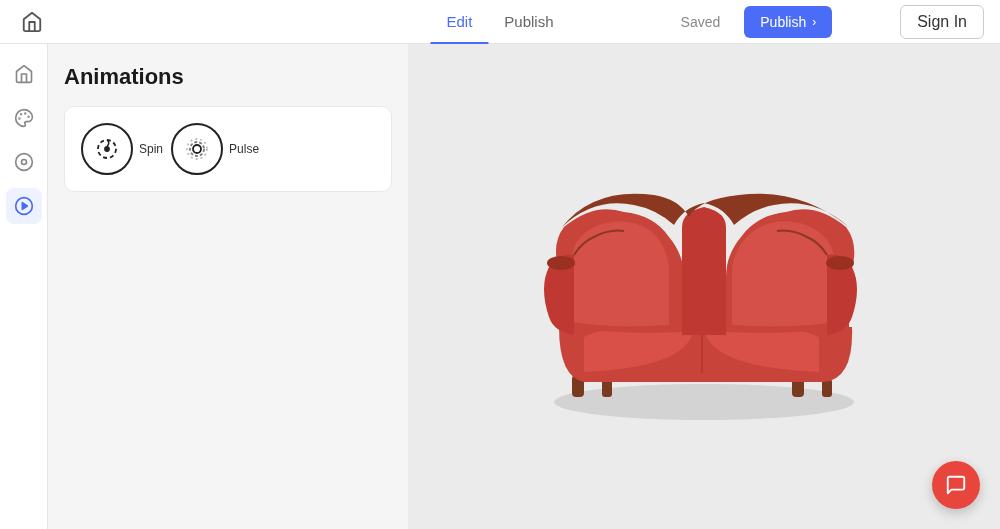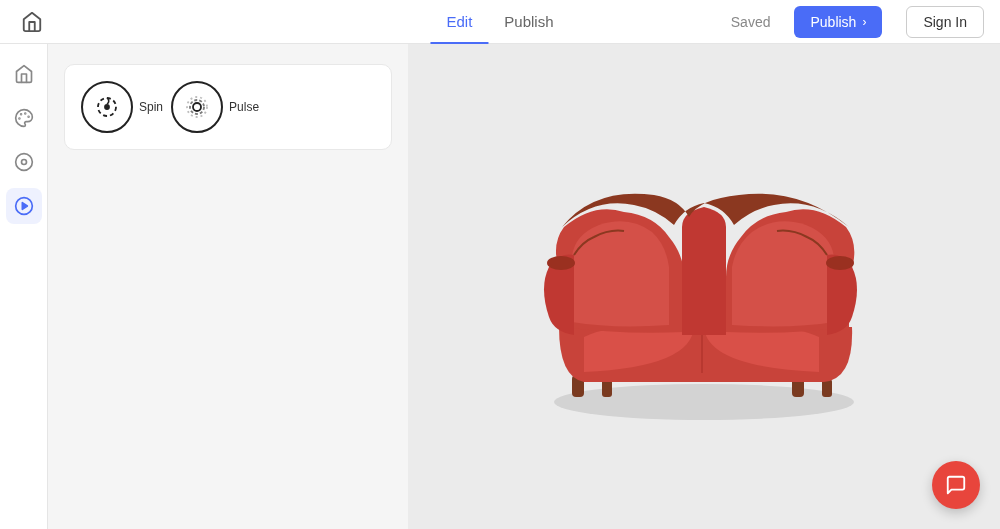--- a/index.html
+++ b/index.html
@@ -57,23 +57,24 @@
       align-items: center;
       gap: 6px;
     }
     .publish-btn .chevron { font-size: 12px; }
     .signin-btn {
       background: #fff;
       color: #333;
       border: 1.5px solid #ccc;
       border-radius: 6px;
       padding: 7px 16px;
-      font-size: 14px;
+      font-size: 16px;
       font-weight: 500;
       cursor: pointer;
+      margin-left: 44px;
     }
     .home-icon-wrap { width: 32px; height: 32px; display: flex; align-items: center; justify-content: center; cursor: pointer; }
 
     
     .main-layout {
       display: flex;
       flex: 1;
       overflow: hidden;
     }
 
@@ -298,20 +299,21 @@
     </div>
     <div class="sidebar-icon-btn active">
       <svg width="20" height="20" viewBox="0 0 24 24" fill="none" stroke="currentColor" stroke-width="2" stroke-linecap="round" stroke-linejoin="round">
         <circle cx="12" cy="12" r="10"></circle>
         <polygon points="10 8 16 12 10 16 10 8" fill="currentColor" stroke="currentColor"></polygon>
       </svg>
     </div>
   </div>
 
   <div class="left-panel">
+    <div class="panel-title">Animations</div>
 
     <div class="animations-card">
 
       <div class="anim-row">
 
         <div class="anim-item">
           <div class="anim-icon-wrap">
             <svg width="26" height="26" viewBox="0 0 26 26" fill="none" stroke="#222" stroke-width="1.8">
               <circle cx="13" cy="13" r="9" stroke-dasharray="4 3"></circle>
               <path d="M13 4 C13 4 17 7 13 10" stroke-width="1.5"></path>

